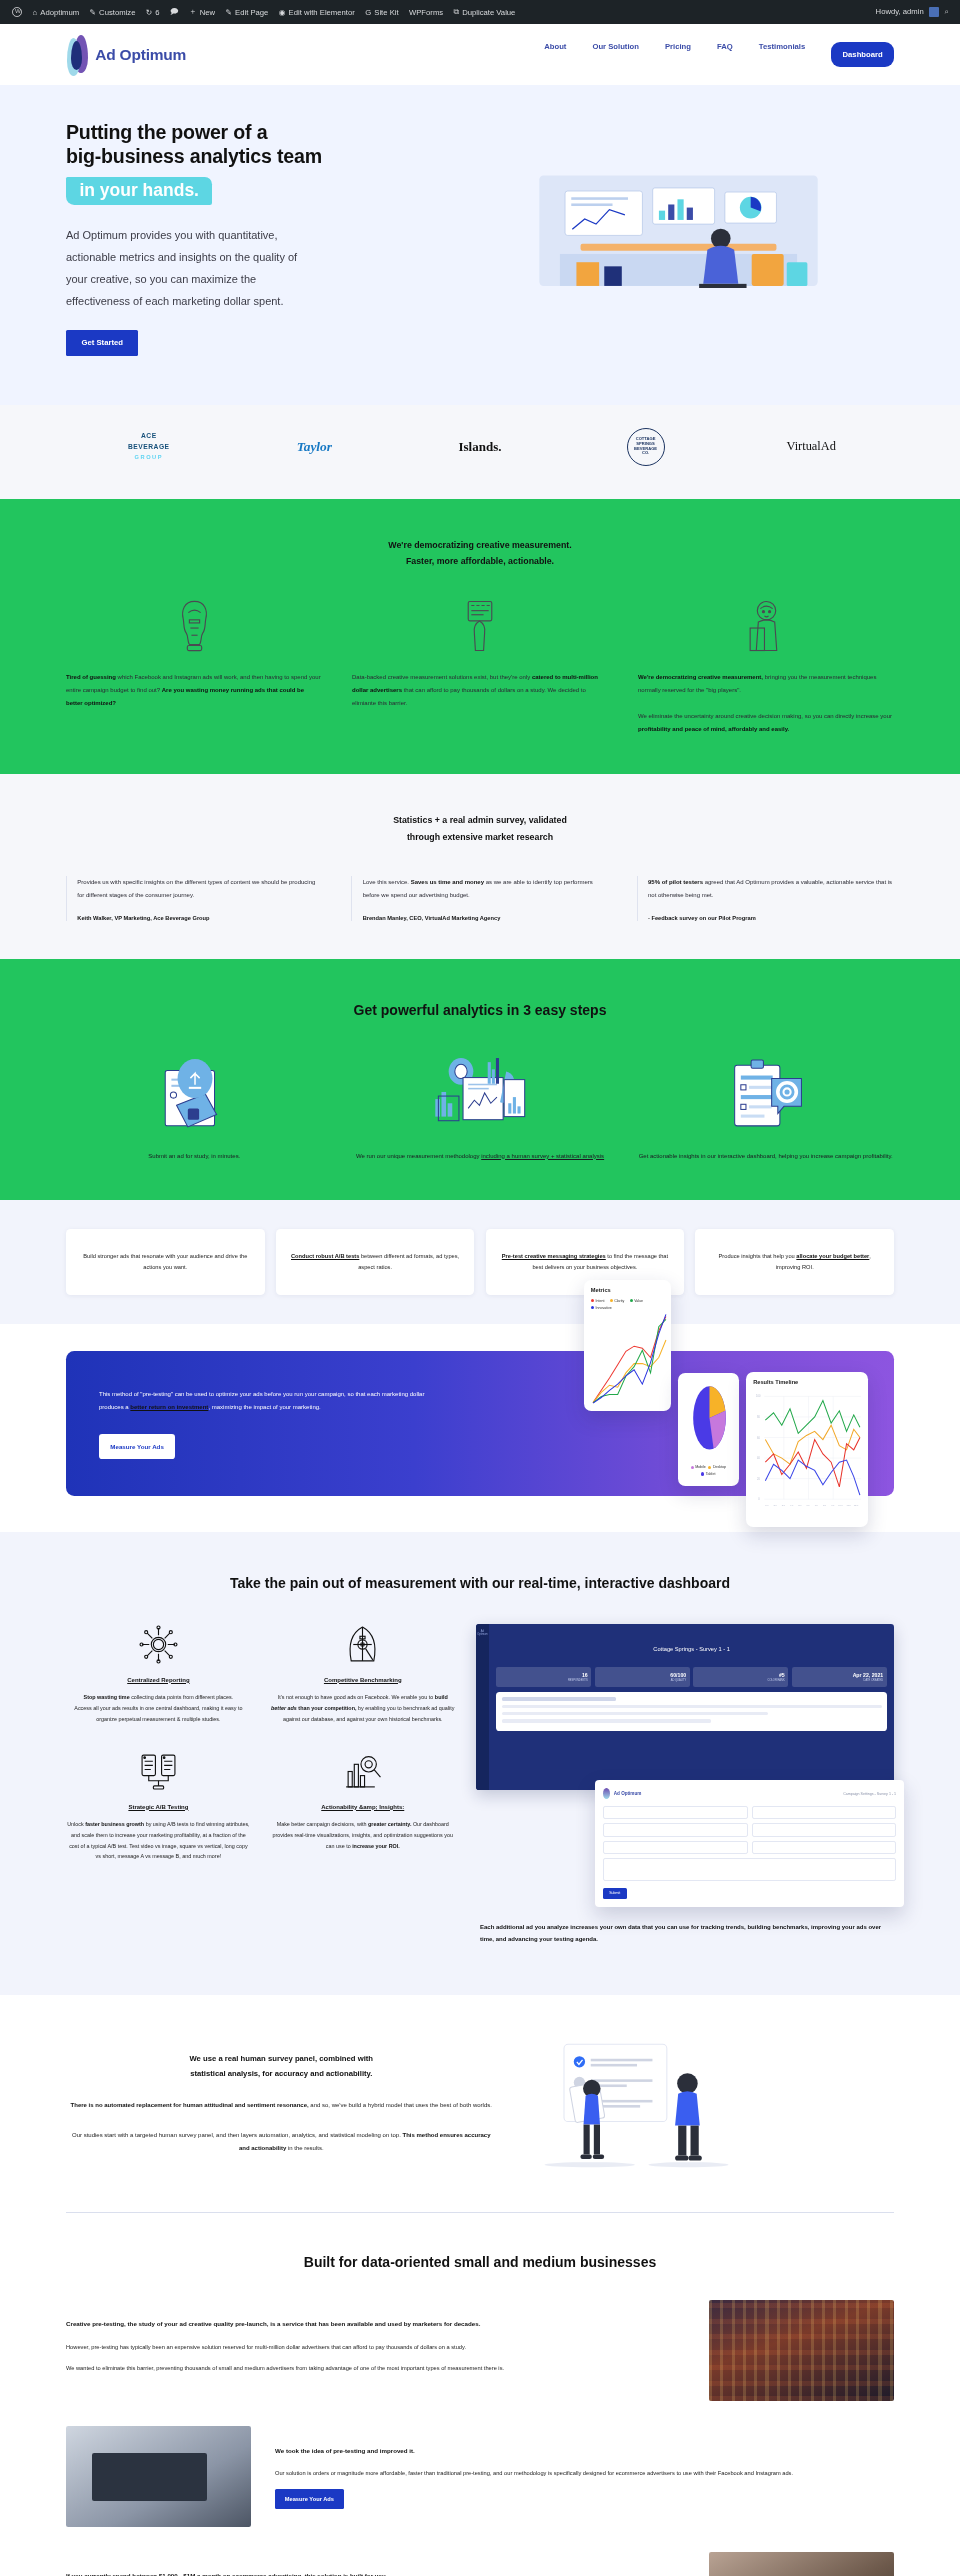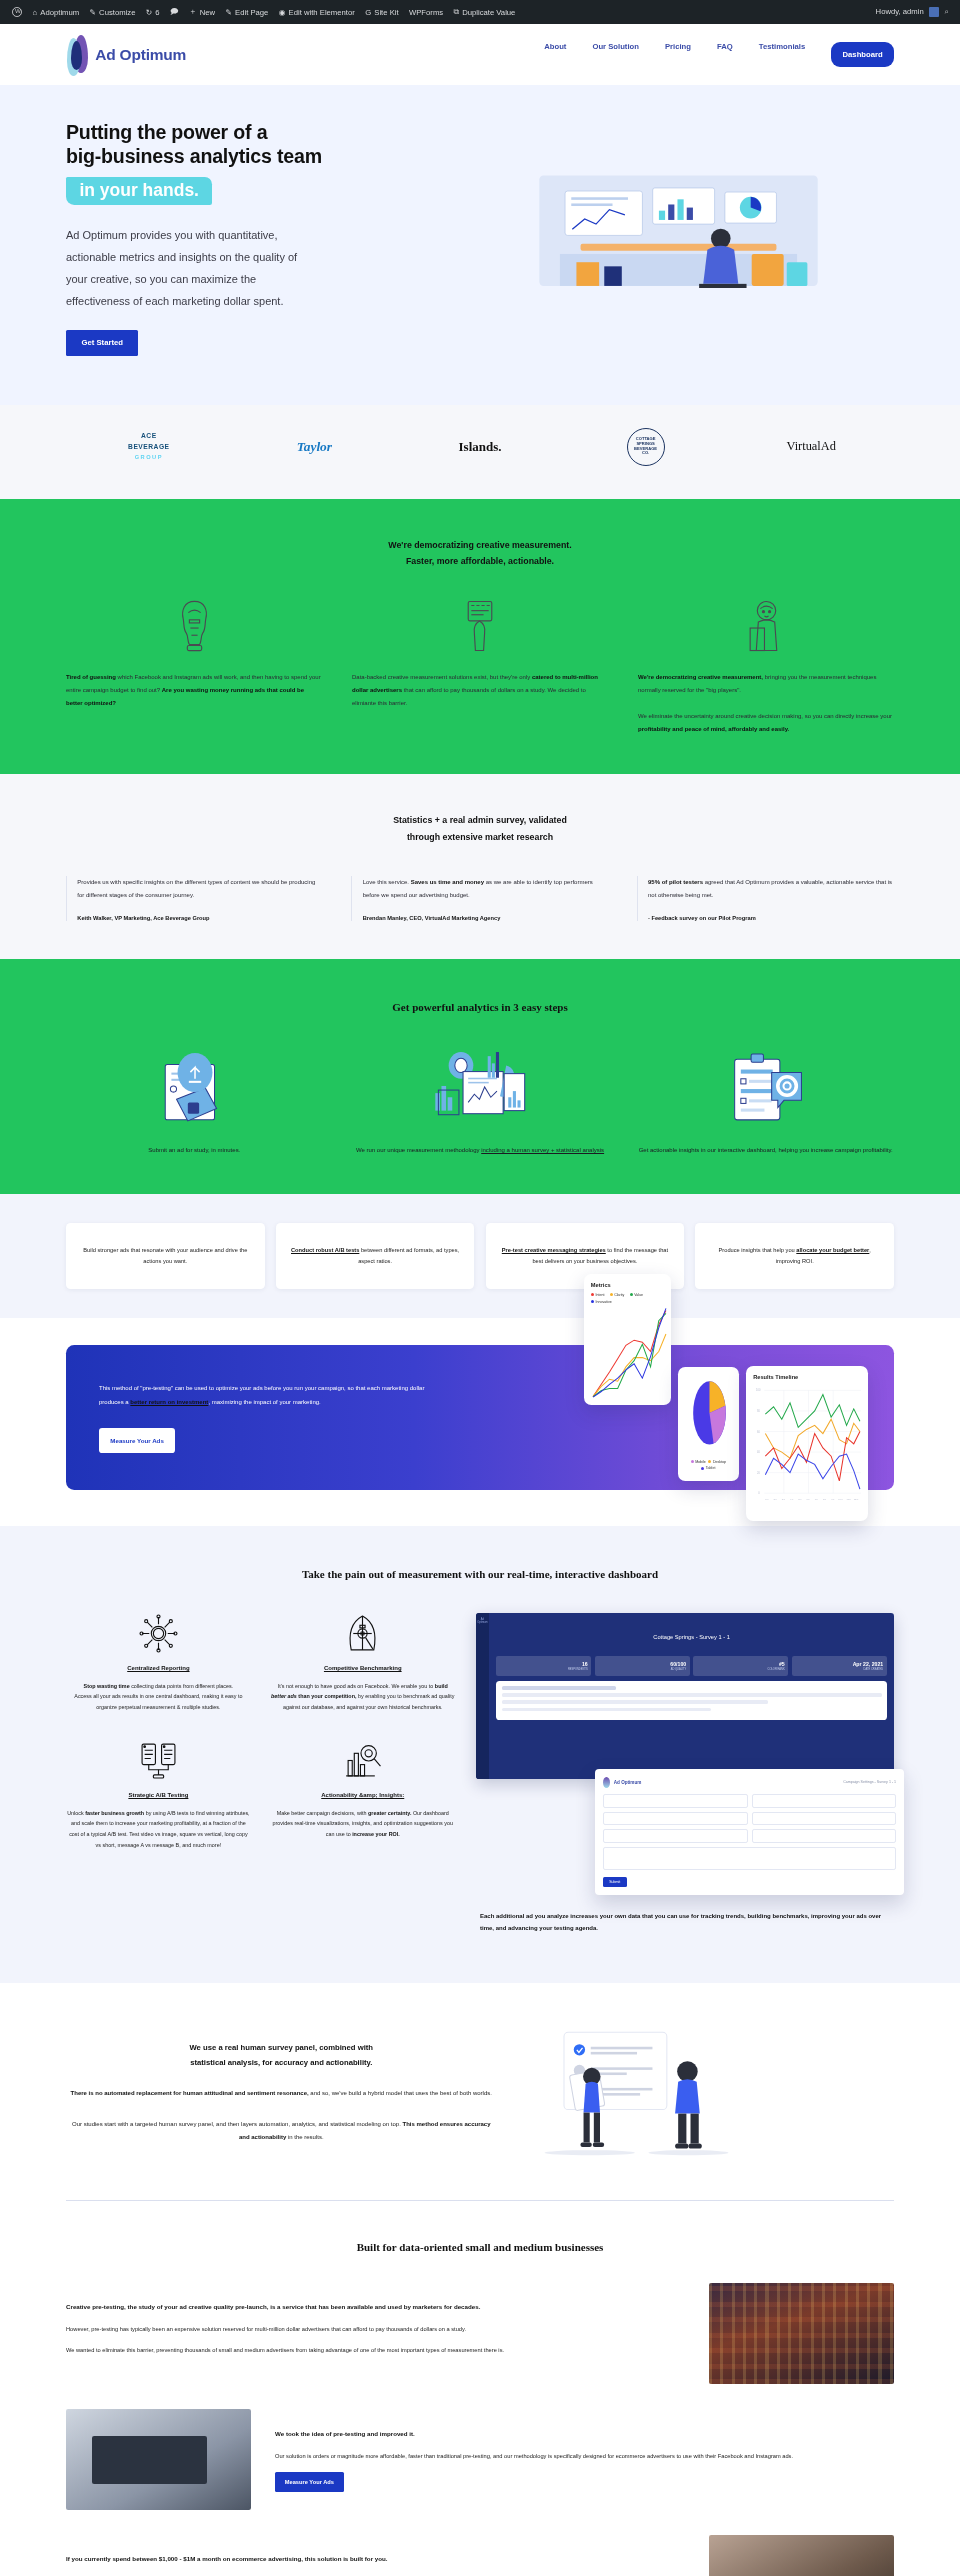--- a/index.html
+++ b/index.html
@@ -37,37 +37,37 @@
   .hero-left { width:48%; }
   .hero h1 { font-size:19.6px; line-height:1.22; font-weight:800; color:#111; letter-spacing:-0.2px; }
   .hl { display:inline-block; background:#5dd6e3; color:#fff; font-size:17.5px; font-weight:800;
         padding:3.1px 13.4px 4.1px; margin-top:8.2px; border-radius:1.5px 7.2px 2.1px 8.2px; }
   .hero p { font-size:11px; line-height:2.0; color:#3c3c47; margin-top:18.5px; max-width:247px; }
   .btn-primary { display:inline-block; background:#1b39c4; color:#fff; font-size:7.7px; font-weight:700;
         padding:8.2px 15.5px; margin-top:18.5px; border:0; border-radius:1.5px; cursor:pointer; }
   .hero-art { flex:1; display:flex; justify-content:center; }
   
   .logos { background:#f6f7fa; padding:23px 66px 33px; display:flex; align-items:center;
-           justify-content:flex-end; }
+           justify-content:space-between; }
   .client-logo { flex:1; text-align:center; }
   .cl-ace { color:#16507a; font-weight:800; font-size:6.7px; line-height:1.5; letter-spacing:0.5px; }
   .cl-ace span { color:#5fd4f2; font-size:5.7px; letter-spacing:1.5px; }
   .cl-taylor { color:#1779c4; font-weight:700; font-size:13.4px; font-family:"Liberation Serif",serif; font-style:italic; }
   .cl-islands { color:#111; font-weight:800; font-size:13px; font-family:"Liberation Serif",serif; }
   .cl-cottage { width:38px;height:38px;border:1.5px solid #1c3461;border-radius:50%;margin:0 auto;
         display:flex;align-items:center;justify-content:center;color:#1c3461;font-size:4.1px;
         font-weight:700;text-align:center;line-height:1.2;padding:3.1px; }
   .cl-virtual { color:#111; font-size:12.4px; font-weight:500; font-family:"Liberation Serif",serif; }
   
   .sec { padding:38px 66px; }
   .sec-white { background:#22c55e; }
   .sec-gray { background:#f6f7fa; }
   .sec-lav { background:#f2f4fc; }
   h2.center { text-align:center; font-size:8.8px; font-weight:800; line-height:1.9; color:#111; }
-  h2.big { font-size:11px;font-family:Liberation Serif, serif; }
+  h2.big { font-size:14px; }
   .cols3 { display:flex; gap:30px; margin-top:29px; }
   .col3 { flex:1; text-align:center; }
   .ill { height:55px; display:flex; align-items:center; justify-content:center; margin-bottom:17.5px; }
   .body-txt { font-size:6px; line-height:2.15; color:#2a2a33; text-align:left; }
   b, strong { font-weight:800; color:#111; }
   u { text-decoration:underline; }
   
   .quotes { display:flex; gap:28px; margin-top:31px; }
   .quote { flex:1; border-left:1px solid #dfe3ef; padding-left:10.3px; }
   .quote .q { font-size:6px; line-height:2.15; color:#2a2a33; }

